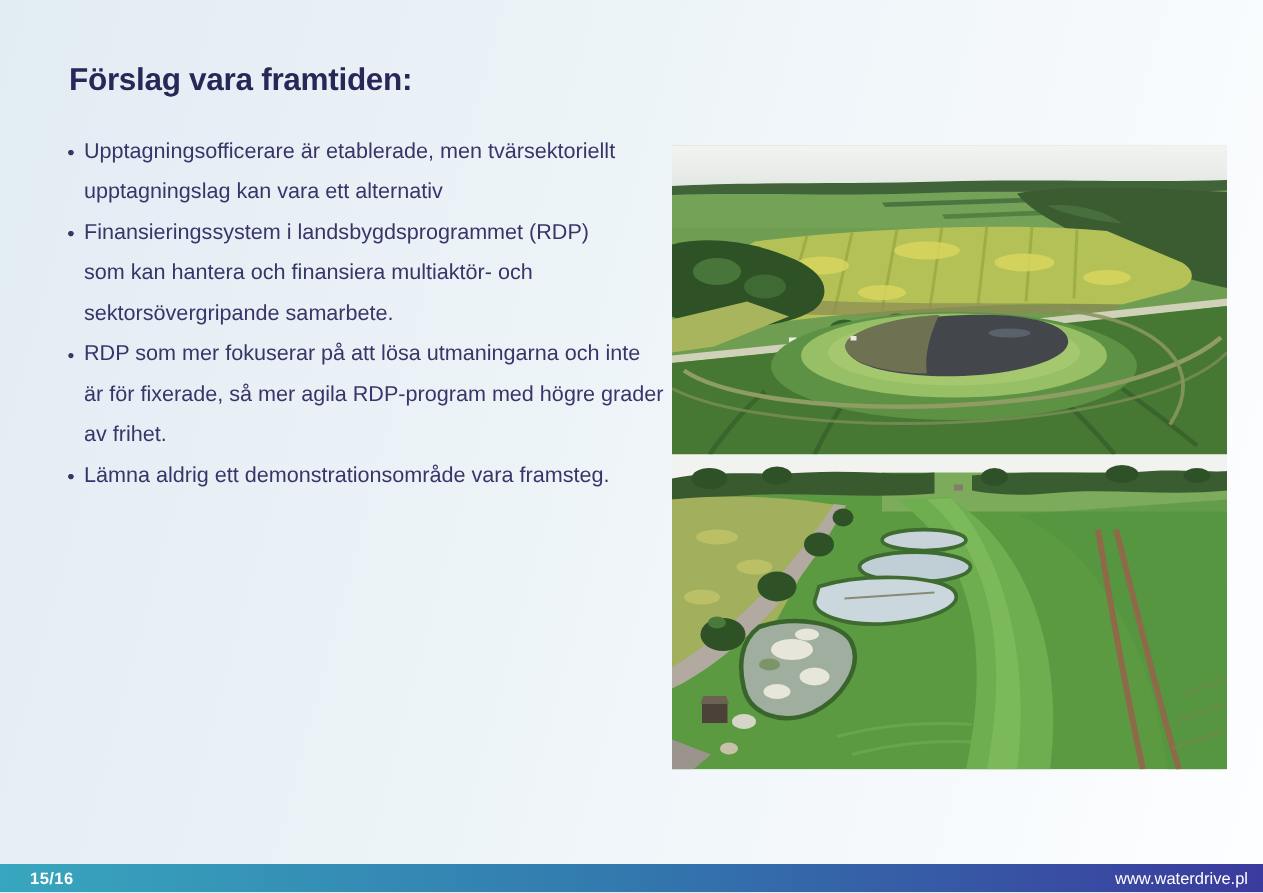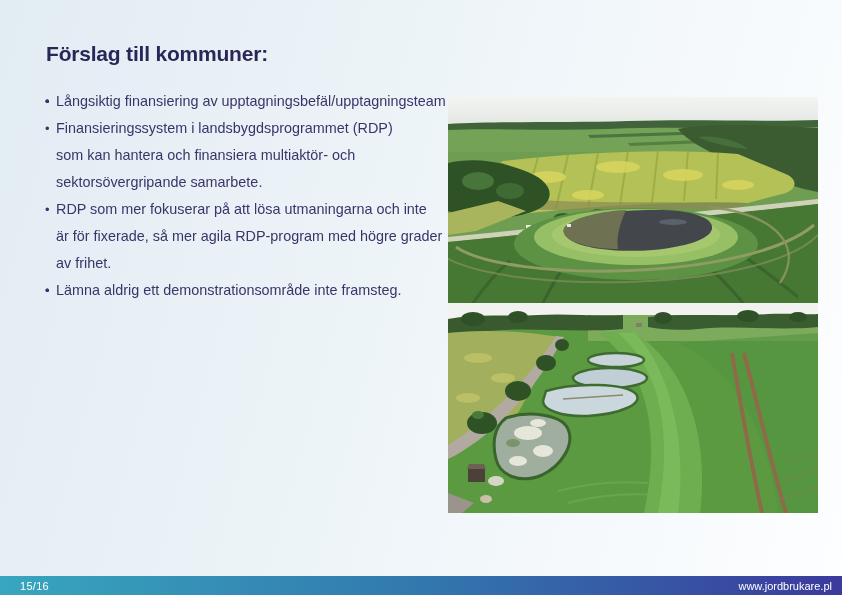--- a/index.html
+++ b/index.html
@@ -23,59 +23,60 @@
   .photos figure{margin:0;padding:0;width:370px;overflow:hidden;}
   .photo-top{height:206px;margin-bottom:10px;}
   .photo-bottom{height:210px;}
   svg.ph{display:block;width:100%;height:100%;}
   .footer{
     position:absolute;left:0;bottom:0;width:842px;height:19px;
     background:linear-gradient(90deg,#38a6be 0%,#3278ae 50%,#3b3a9d 100%);
     display:flex;align-items:center;justify-content:space-between;
     box-sizing:border-box;padding:0 10px 0 20px;color:#ffffff;font-size:11px;
   }
-  .page-indicator{font-weight:400;letter-spacing:0.3px;}
+  .page-indicator{font-weight:700;letter-spacing:0.3px;}
   .website{font-weight:400;text-decoration:none;color:#ffffff;}
 </style>
 </head>
 <body>
 
 <div class="slide">
 
-  <h1 class="title">Förslag till kommuner:</h1>
+  <h1 class="title">Förslag vara framtiden:</h1>
 
   <ul class="bullets">
     <li>
       <span class="marker">•</span>
     </li>
     <li>
       <span class="marker">•</span>
-    </li>
-    <li>
-      <span class="marker">•</span>
-      <span class="bullet-text">Långsiktig finansiering av upptagningsbefäl/upptagningsteam</span>
+      <span class="bullet-text">Upptagningsofficerare är etablerade, men tvärsektoriellt
+upptagningslag kan vara ett alternativ</span>
+    </li>
+    <li>
+      <span class="marker">•</span>
     </li>
     <li>
       <span class="marker">•</span>
       <span class="bullet-text">Finansieringssystem i landsbygdsprogrammet (RDP)
 som kan hantera och finansiera multiaktör- och
 sektorsövergripande samarbete.</span>
     </li>
     <li>
       <span class="marker">•</span>
       <span class="bullet-text">RDP som mer fokuserar på att lösa utmaningarna och inte
 är för fixerade, så mer agila RDP-program med högre grader
 av frihet.</span>
     </li>
     <li>
       <span class="marker">•</span>
     </li>
     <li>
       <span class="marker">•</span>
-      <span class="bullet-text">Lämna aldrig ett demonstrationsområde inte framsteg.</span>
+      <span class="bullet-text">Lämna aldrig ett demonstrationsområde vara framsteg.</span>
     </li>
   </ul>
 
   <div class="photos">
 
     <figure class="photo-top">
       <svg class="ph" viewBox="0 0 370 206" preserveAspectRatio="none" aria-hidden="true">
         <defs>
           <linearGradient id="g-sky1" x1="0" y1="0" x2="0" y2="1">
             <stop offset="0" stop-color="#f3f4f2"></stop>
@@ -198,16 +199,16 @@
         <path d="M19 166 L38 166 L36 161 L21 161 Z" fill="#6e6052"></path>
         <ellipse cx="48" cy="178" rx="8" ry="5" fill="#d6d6c8"></ellipse>
         <ellipse cx="38" cy="196" rx="6" ry="4" fill="#c9c0a8"></ellipse>
       </svg>
     </figure>
 
   </div>
 
   <div class="footer">
     <span class="page-indicator">15/16</span>
-    <a class="website" href="#">www.jordbrukare.pl</a>
+    <a class="website" href="#">www.waterdrive.pl</a>
   </div>
 
 </div>
 
 </body></html>

